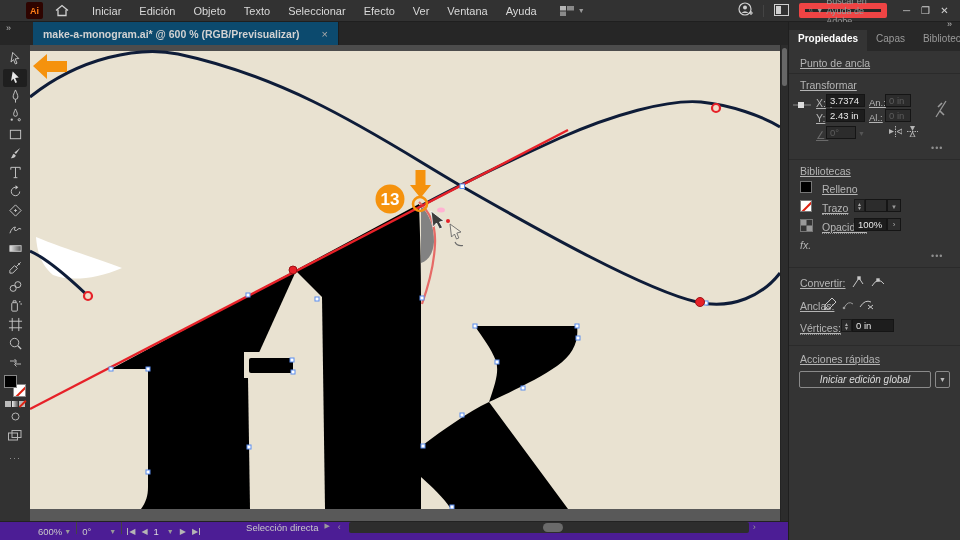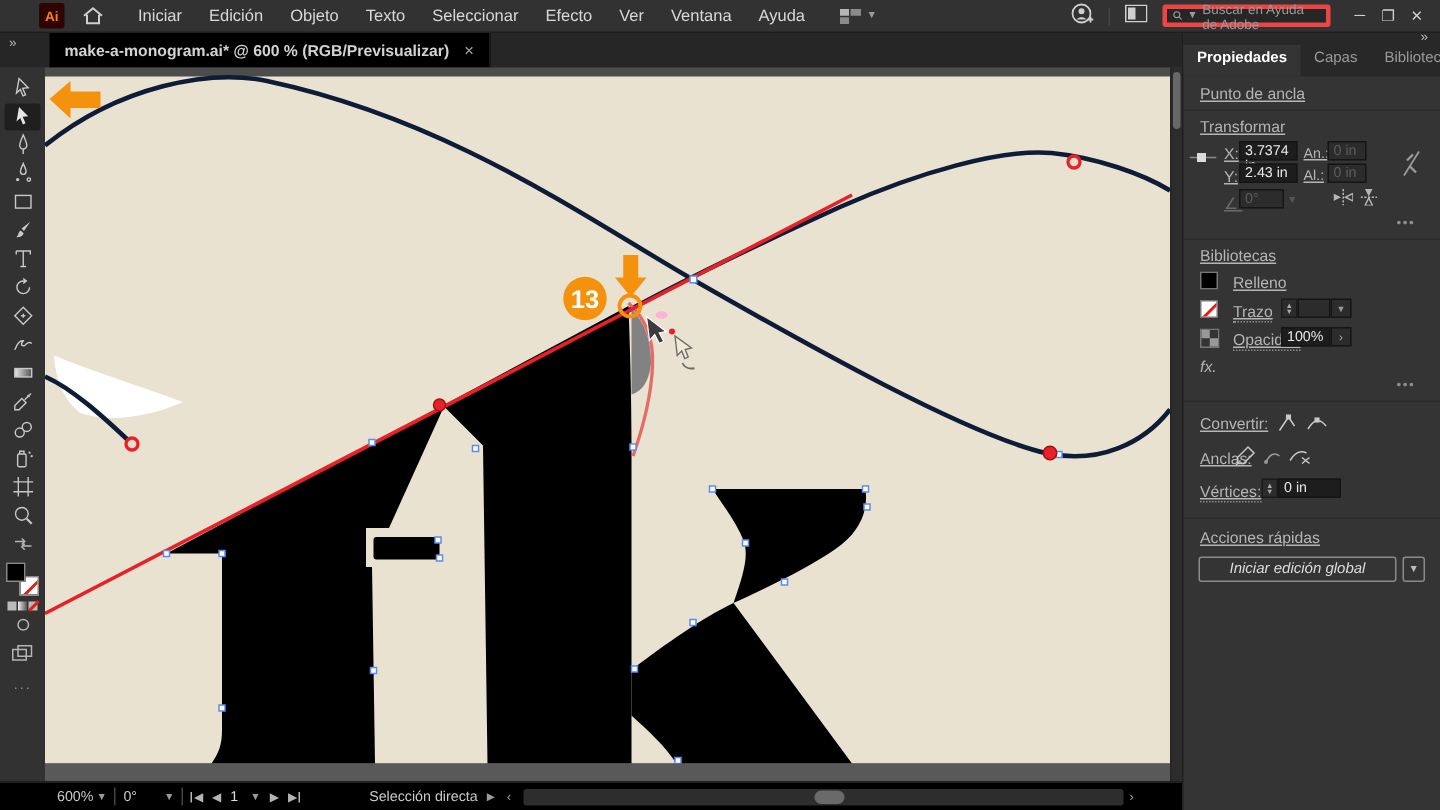--- a/index.html
+++ b/index.html
@@ -11,35 +11,35 @@
   .menubar { position:absolute; left:0; top:0; width:960px; height:22px; background:#323232;
              border-bottom:1px solid #1f1f1f; display:flex; align-items:center; }
   .ai-logo { width:17px; height:17px; margin-left:26px; background:#2e0400; color:#ff7f18;
              font-weight:bold; font-size:9px; display:flex; align-items:center; justify-content:center;
              border-radius:2px; }
   .home-ic { margin-left:12px; display:flex; }
   .menus { display:flex; margin-left:14px; gap:0; }
   .menus span { padding:0 9px; font-size:11px; color:#d9d9d9; cursor:default; }
   .ws-switch { display:flex; align-items:center; gap:3px; margin-left:14px; color:#bdbdbd; }
   .mb-right { margin-left:auto; display:flex; align-items:center; gap:10px; padding-right:6px; }
-  .searchbox { width:112px; height:15px; background:#262626; border:3px solid #ef4444; border-radius:2px;
+  .searchbox { width:88px; height:15px; background:#262626; border:6px solid #ef4444; border-radius:2px;
                display:flex; align-items:center; gap:3px; padding:0 4px; color:#9a9a9a; font-size:9px; }
   .winbtns { display:flex; gap:0; }
   .winbtns span { width:19px; text-align:center; font-size:10px; color:#cfcfcf; }
 
   
   .leftcol { position:absolute; left:0; top:22px; width:788px; height:518px; }
   .rpanel  { position:absolute; left:788px; top:22px; width:172px; height:518px; background:#343434;
              border-left:1px solid #1f1f1f; font-size:10.5px; }
 
   
   .tabbar { position:absolute; left:0; top:0; width:788px; height:23px; background:#262626; }
   .tab-collapse { position:absolute; left:6px; top:1px; color:#bbb; font-size:9px; }
-  .doctab { position:absolute; left:33px; top:0; height:23px; background:#000000; display:flex;
-            align-items:center; padding:0 10px; gap:10px; border-right:1px solid #1c1c1c; }
+  .doctab { position:absolute; left:33px; top:0; height:23px; background:#0c4a6e; display:flex;
+            align-items:center; padding:0 10px; gap:22px; border-right:1px solid #1c1c1c; }
   .doctab .title { font-size:10.5px; color:#d2d2d2; font-weight:bold; }
   .doctab .close { color:#aaa; font-size:11px; }
 
   
   .toolbar { position:absolute; left:0; top:23px; width:30px; height:495px; background:#323232;
              display:flex; flex-direction:column; align-items:center; padding-top:4px; }
   .tool { width:24px; height:18px; display:flex; align-items:center; justify-content:center; margin:0.5px 0; }
   .tool.sel { background:#1f1f1f; border-radius:2px; }
   .tool svg { display:block; }
   .swatchpair { position:relative; width:22px; height:22px; margin-top:3px; }
@@ -51,22 +51,22 @@
   .trio i.none::after { content:""; position:absolute; left:-1px; top:2px; width:9px; height:1.5px; background:#d21; transform:rotate(-45deg); }
   .tb-dots { color:#9a9a9a; letter-spacing:1px; margin-top:8px; font-size:9px; }
 
   
   .canvas-wrap { position:absolute; left:30px; top:23px; width:750px; height:416px; background:#4c4c4c; }
   .canvas-wrap svg { display:block; }
   .vscroll { position:absolute; left:780px; top:23px; width:8px; height:476px; background:#2c2c2c; border-left:1px solid #242424; }
   .vthumb { position:absolute; left:1px; top:3px; width:5px; height:38px; background:#676767; border-radius:3px; }
 
   
-  .statusbar { position:absolute; left:0; top:499px; width:788px; height:19px; background:#000000;
-               border-top:1px solid #222; display:flex; align-items:center; font-size:9.5px; color:#c9c9c9; }
+  .statusbar { position:absolute; left:0; top:499px; width:788px; height:19px; background:#4c1d95;
+               border-top:1px solid #222; display:flex; align-items:flex-start; font-size:9.5px; color:#c9c9c9; }
   .sb-group { display:flex; align-items:center; gap:2px; padding:0 5px; height:100%; }
   .sb-sep { width:1px; height:12px; background:#444; }
   .chev { font-size:7px; color:#9a9a9a; }
   .navg { font-size:8px; color:#b5b5b5; display:flex; align-items:center; gap:6px; }
   .bar1 { display:inline-block; width:1px; height:7px; background:#b5b5b5; margin-right:1px; vertical-align:middle; }
   .sb-tool { margin-left:40px; color:#c9c9c9; }
   .hscroll { position:relative; margin-left:8px; width:400px; height:11px; background:#2d2d2d; border-radius:2px; }
   .hthumb { position:absolute; left:194px; top:1px; width:20px; height:9px; background:#6a6a6a; border-radius:5px; }
   .sb-arrow { font-size:7px; color:#9a9a9a; margin-left:6px; }
 

